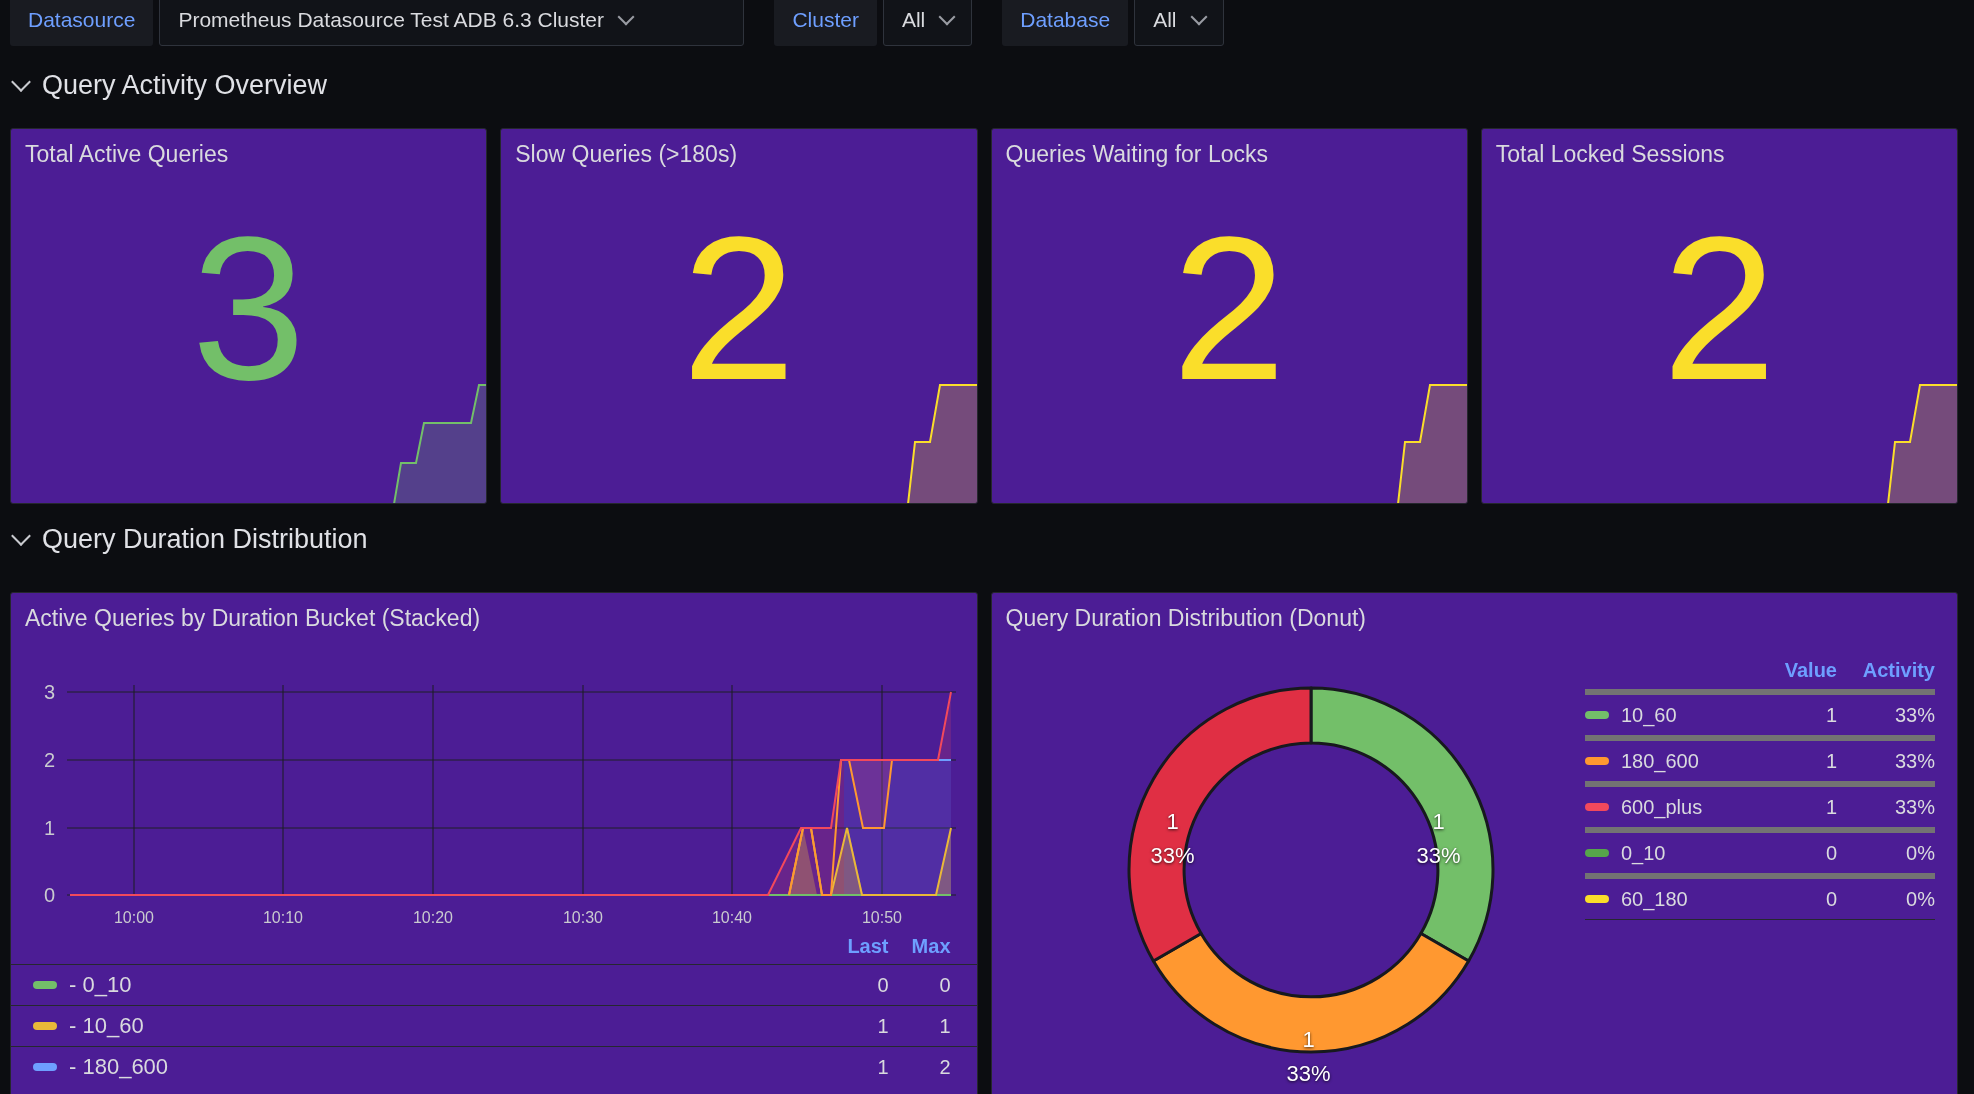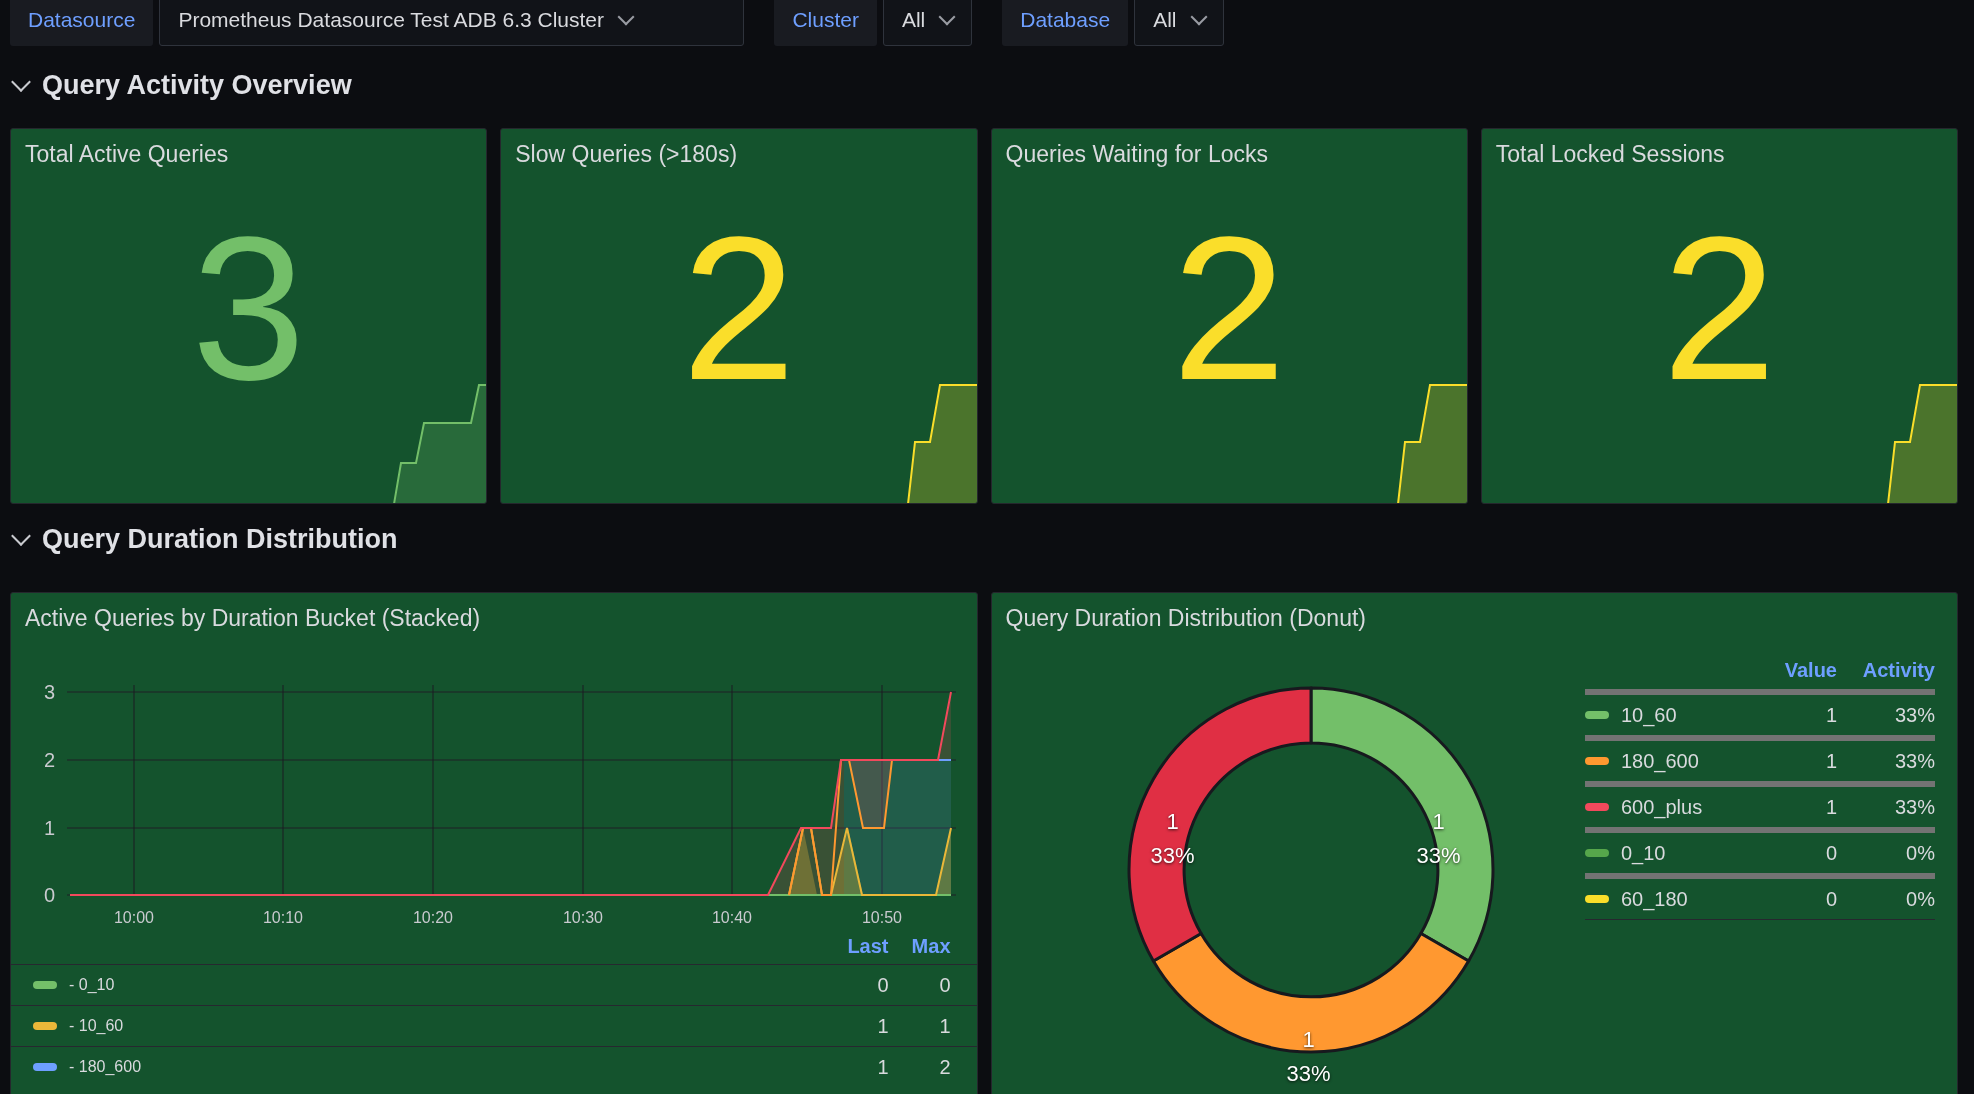--- a/index.html
+++ b/index.html
@@ -15,49 +15,49 @@
   .var-label{height:52px;padding:0 18px;background:#191B21;border-radius:3px;
     display:flex;align-items:center;font-size:21px;font-weight:500;color:#6E9FFF;}
   .var-input{height:52px;padding:0 18px;background:#111318;border:1px solid #2F333C;border-radius:3px;
     display:flex;align-items:center;font-size:21px;color:#D9DADE;box-sizing:border-box;}
   .var-input .chev{margin-left:16px;}
   .ds-input{min-width:585px;}
   .chev{width:10px;height:10px;border-right:2px solid #9A9CA3;border-bottom:2px solid #9A9CA3;
     display:inline-block;transform:rotate(45deg);margin-top:-6px;}
   
   .section-h{position:absolute;left:14px;display:flex;align-items:center;gap:14px;
-    color:#E0E1E6;font-size:27px;font-weight:700;}
+    color:#E0E1E6;font-size:27px;font-weight:400;}
   .section-h .chev{width:12px;height:12px;border-color:#C9CACF;margin-top:-8px;}
   #section1{top:70px;}
   #section2{top:524px;}
   
   .row1{position:absolute;top:128px;left:10px;width:1948px;height:376px;
     display:grid;grid-template-columns:repeat(4,1fr);gap:13px;}
   .row2{position:absolute;top:592px;left:10px;width:1948px;height:560px;
     display:grid;grid-template-columns:1fr 1fr;gap:13px;}
-  .panel{background:#14532d;border:1px solid #25272D;border-radius:3px;position:relative;overflow:hidden;box-sizing:border-box;}
+  .panel{background:#4c1d95;border:1px solid #25272D;border-radius:3px;position:relative;overflow:hidden;box-sizing:border-box;}
   .p-title{position:absolute;top:12px;left:14px;font-size:23px;font-weight:500;color:#D9DADE;z-index:3;}
   
   .stat-value{position:absolute;top:50%;left:50%;transform:translate(-50%,-54%);
     font-size:205px;font-weight:500;line-height:1;z-index:2;}
   .c-green{color:#73BF69;} .c-yellow{color:#FADE2A;}
   .spark{position:absolute;right:-1px;bottom:-1px;z-index:1;}
   
   .plot-svg{position:absolute;left:0;top:0;}
   .ytick{position:absolute;left:0;width:44px;text-align:right;font-size:20px;color:#C9CACF;line-height:26px;height:26px;}
   .xtick{position:absolute;width:90px;text-align:center;font-size:16px;color:#C9CACF;top:316px;}
   .leg-head{position:absolute;top:342px;right:26px;display:flex;font-size:20px;font-weight:700;color:#6E9FFF;}
   .leg-head .lh-last{width:115px;text-align:right;}
   .leg-head .lh-max{width:62px;text-align:right;}
   .legend{position:absolute;top:371px;left:0;right:0;}
   .lrow{height:40px;display:flex;align-items:center;border-top:1px solid #26282F;padding:0 26px 0 22px;}
   .swatch{width:24px;height:8px;border-radius:4px;margin-right:12px;flex:none;}
   .sw-green{background:#73BF69;} .sw-gold{background:#EAB839;} .sw-blue{background:#6E9FFF;}
   .sw-orange{background:#FF9830;} .sw-red{background:#F2495C;} .sw-dgreen{background:#56A64B;} .sw-yellow{background:#FADE2A;}
-  .lname{flex:1;font-size:16px;color:#D9DADE;}
+  .lname{flex:1;font-size:22px;color:#D9DADE;}
   .lval{width:115px;text-align:right;font-size:20px;color:#D9DADE;}
   .lmax{width:62px;text-align:right;font-size:20px;color:#D9DADE;}
   
   .donut-svg{position:absolute;left:0;top:0;}
   .slabel{position:absolute;width:90px;text-align:center;color:#FFFFFF;font-size:22px;line-height:34px;
     text-shadow:0 1px 3px rgba(0,0,0,.75);z-index:2;}
   .dtable{position:absolute;top:58px;right:22px;width:350px;}
   .dthead{display:flex;align-items:center;height:38px;font-size:20px;font-weight:700;color:#6E9FFF;}
   .dthead .sp{flex:1;}
   .th-val{width:72px;text-align:right;}

